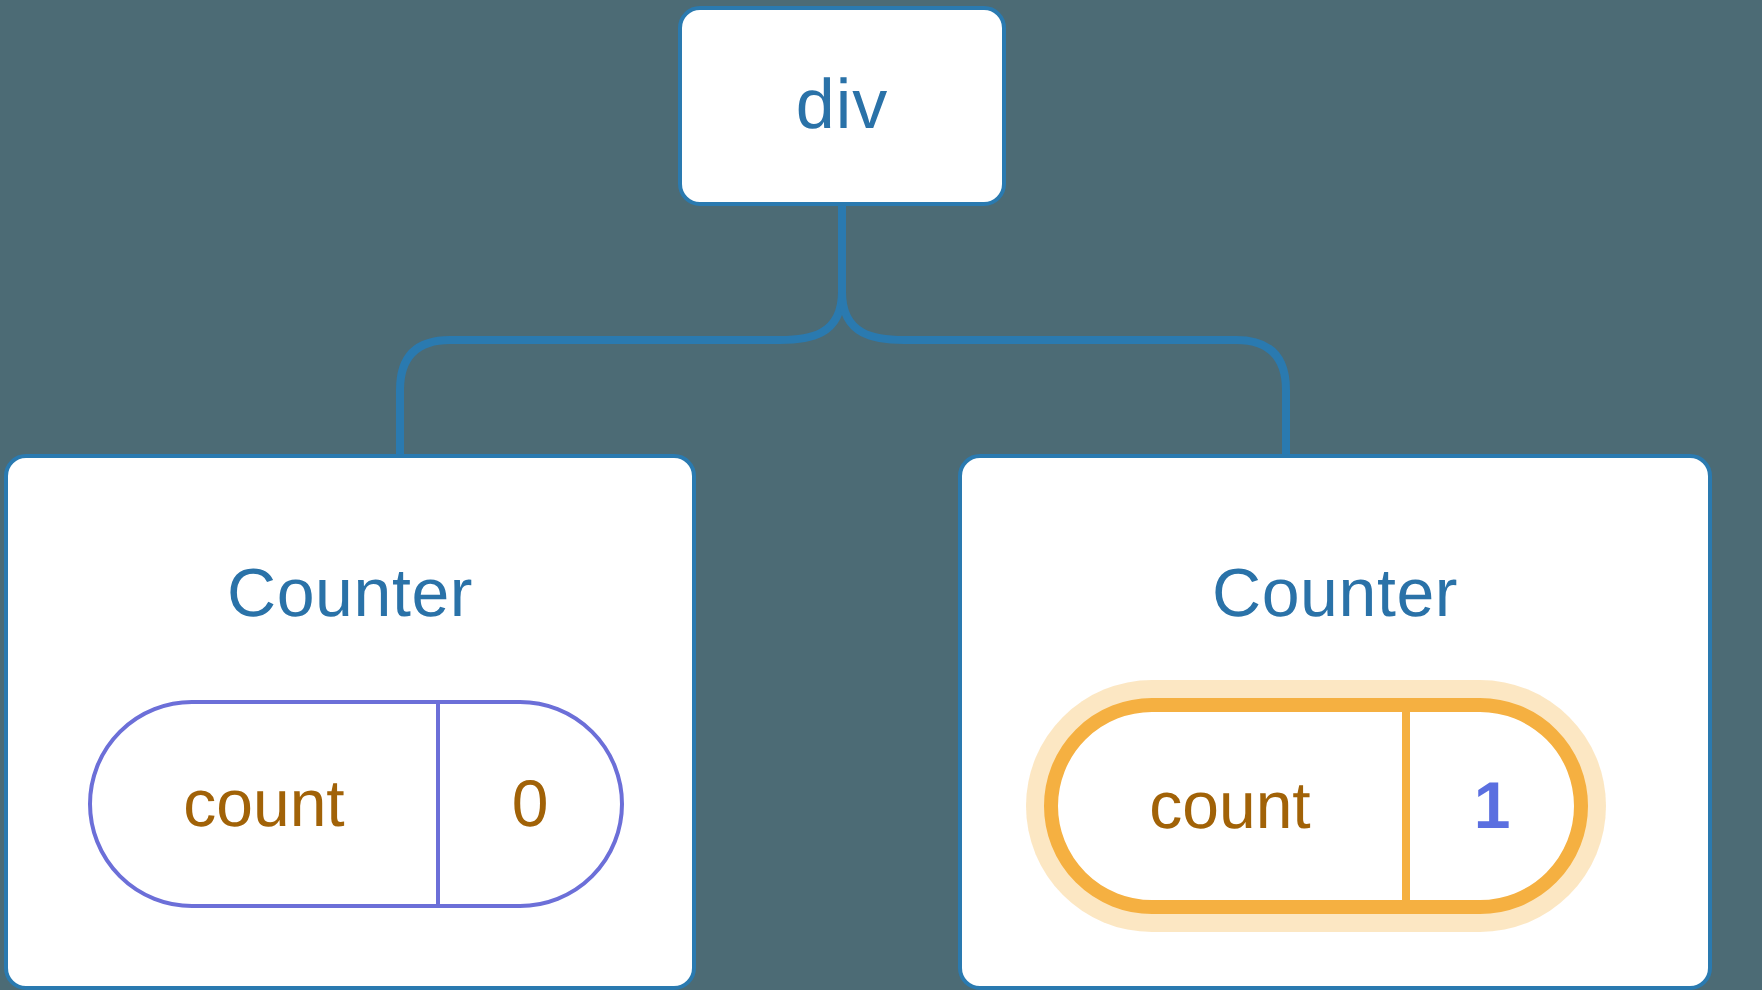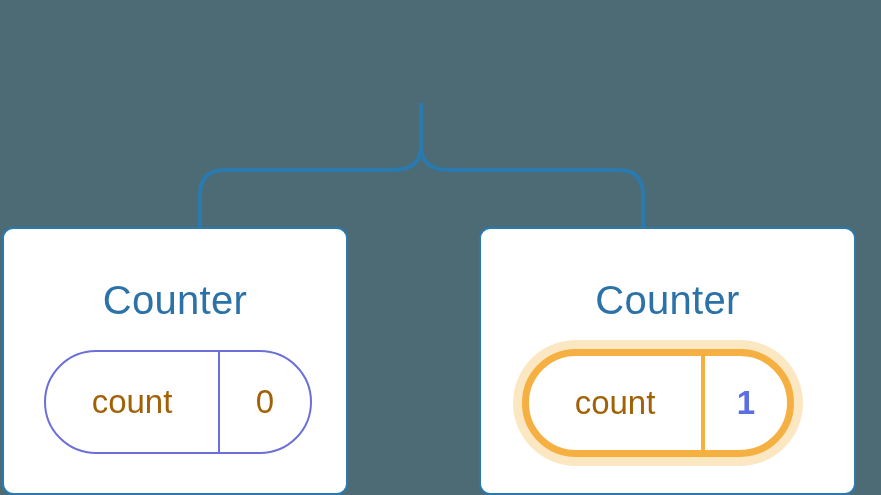--- a/index.html
+++ b/index.html
@@ -57,21 +57,21 @@
   }
   .card-left  { left: 2px;   top: 227px; width: 346px; height: 268px; }
   .card-right { left: 479px; top: 227px; width: 377px; height: 268px; }
 
   .card-title {
     position: absolute;
     left: 0;
     right: 0;
     top: 49px;
     text-align: center;
-    font-size: 40px;
+    font-size: 34px;
     color: #2a72a8;
     letter-spacing: 0.3px;
   }
 
   
   .pill {
     position: absolute;
     box-sizing: border-box;
     display: flex;
     align-items: stretch;
@@ -121,20 +121,23 @@
 
   <svg id="edges" viewBox="0 0 881 495" xmlns="http://www.w3.org/2000/svg">
 
     <path d="M421,103 L421,146" fill="none" stroke="#2a7ab0" stroke-width="4"></path>
 
     <path d="M421,146 C421,168 404,170 390,170 L225,170 Q200,170 200,195 L200,227" fill="none" stroke="#2a7ab0" stroke-width="4" stroke-linecap="butt"></path>
 
     <path d="M421,146 C421,168 438,170 452,170 L618,170 Q643,170 643,195 L643,227" fill="none" stroke="#2a7ab0" stroke-width="4" stroke-linecap="butt"></path>
   </svg>
 
+  <div class="root-node">
+    <span class="root-label">div</span>
+  </div>
 
   <div class="card card-left">
     <div class="card-title">Counter</div>
     <div class="pill pill-plain">
       <div class="pill-key">count</div>
       <div class="pill-val">0</div>
     </div>
   </div>
 
   <div class="card card-right">

